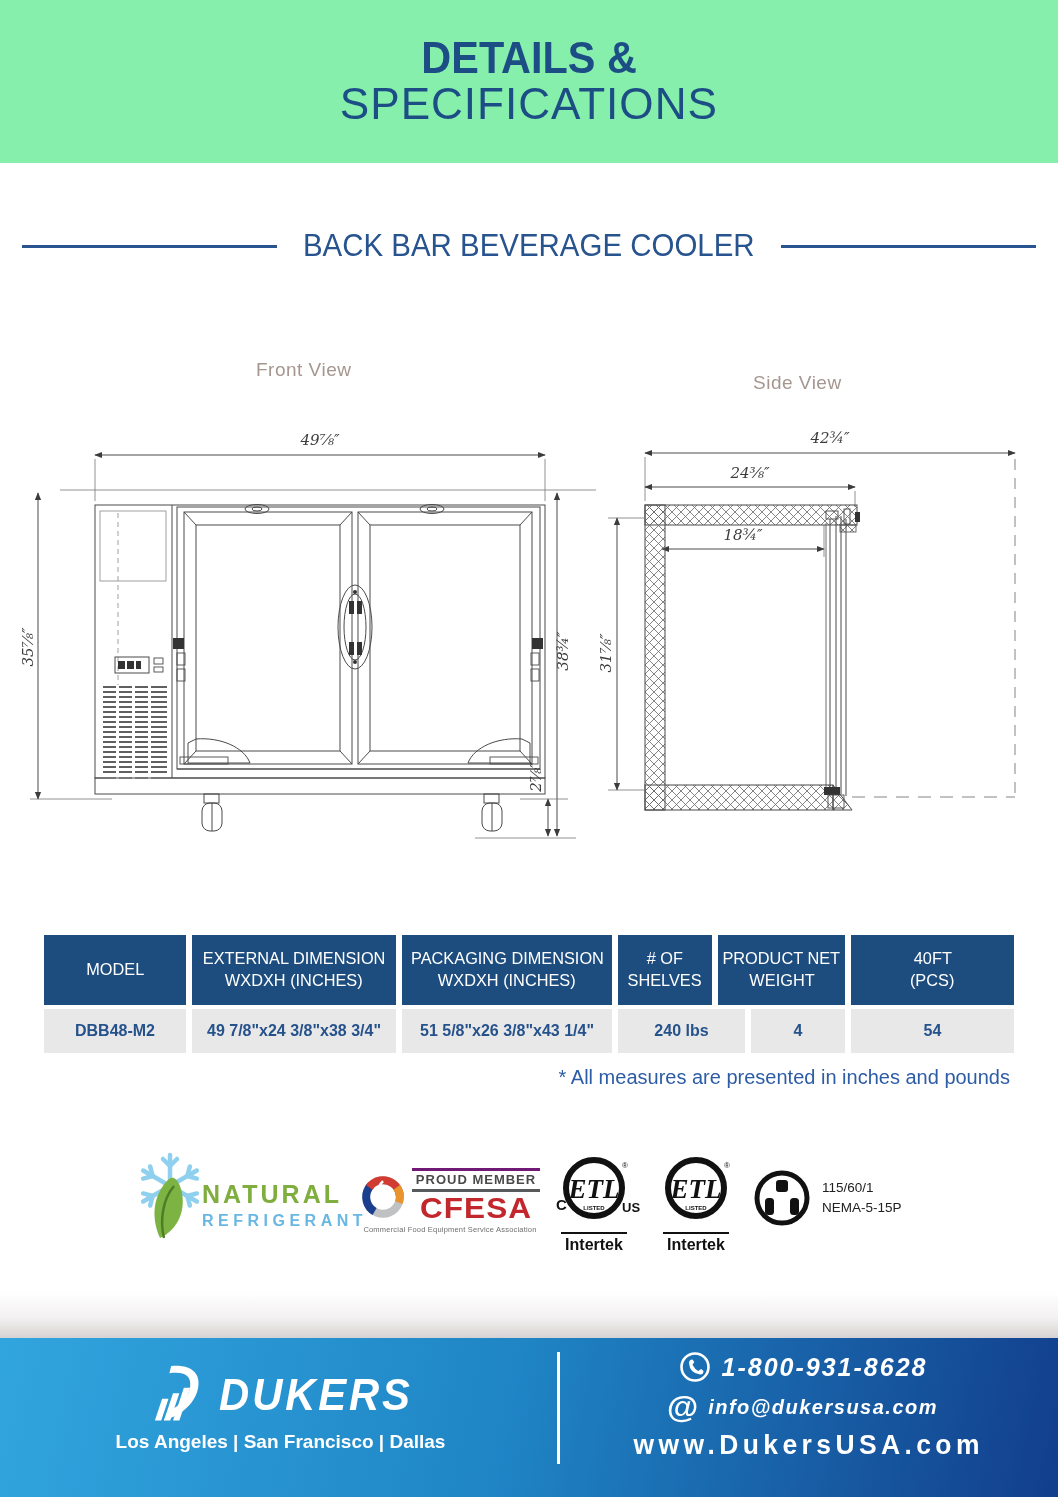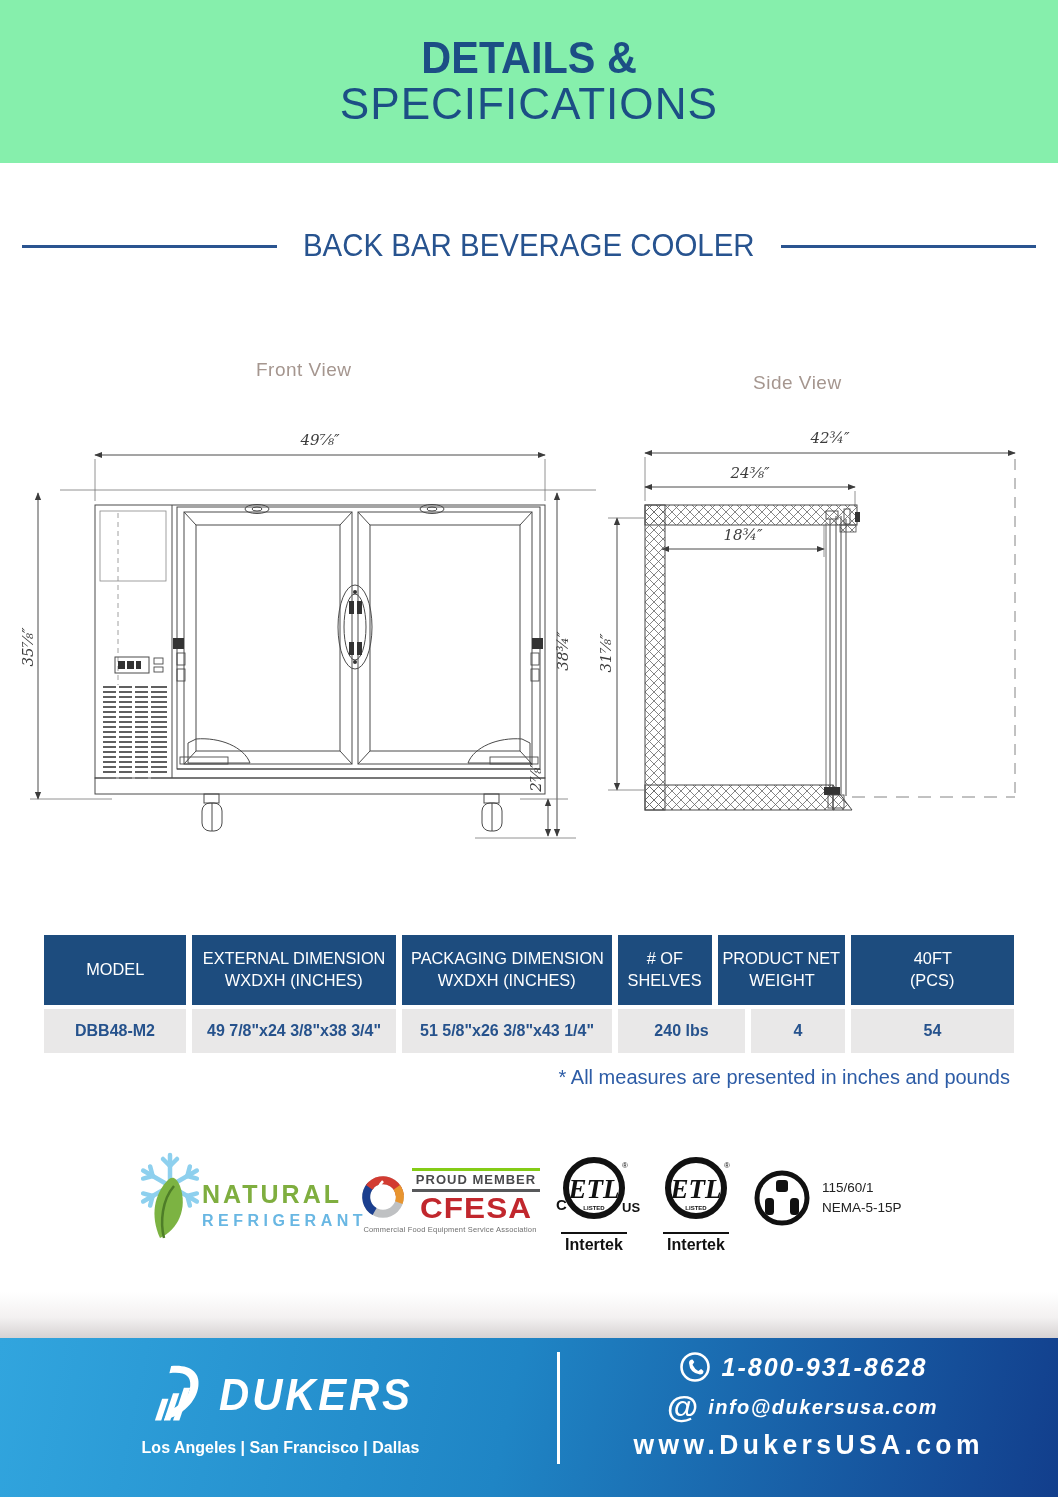--- a/index.html
+++ b/index.html
@@ -44,38 +44,38 @@
   
   .badge { position:absolute; }
   .natural { left:130px; top:1146px; width:230px; height:100px; }
   .natural-text { position:absolute; left:72px; top:34px; }
   .natural-line1 { font-size:25px; font-weight:bold; color:#7fae3f; letter-spacing:3px; }
   .natural-line2 { font-size:16px; font-weight:bold; color:#69b7e3; letter-spacing:4.5px; margin-top:3px; }
   .cfesa { left:360px; top:1168px; width:180px; height:70px; }
   .cfesa-icon { position:absolute; left:0; top:6px; }
   .cfesa-right { position:absolute; left:52px; top:0; width:128px; }
   .cfesa-member { font-size:13px; font-weight:bold; color:#4a4a4c; letter-spacing:1px;
-                  border-top:3px solid #84cc16; border-bottom:3px solid #58595b; padding:1px 0 2px 0; text-align:center; }
+                  border-top:3px solid #701a75; border-bottom:3px solid #58595b; padding:1px 0 2px 0; text-align:center; }
   .cfesa-name { font-size:30px; font-weight:bold; color:#c1272d; letter-spacing:1px; line-height:1.0; margin-top:1px; text-align:center; transform:scaleX(1.05); }
   .cfesa-tagline { position:absolute; left:-2px; top:57px; width:184px; font-size:7.5px; color:#6f6f6f; text-align:center; letter-spacing:0.2px; }
   .etl { width:92px; height:96px; text-align:center; }
   .etl-us { left:548px; top:1152px; } .etl-plain { left:650px; top:1152px; }
   .intertek { font-size:16px; font-weight:bold; color:#111; border-top:2.5px solid #111; display:inline-block; padding:2px 4px 0 4px; margin-top:2px; }
   .plug { left:752px; top:1168px; width:190px; height:60px; }
   .plug-text { position:absolute; left:70px; top:10px; font-size:13.5px; color:#222; line-height:1.5; }
 
   
   .shadow-band { position:absolute; left:0; top:1292px; width:1058px; height:46px;
                  background:linear-gradient(180deg,#ffffff 0%,#f3f1f1 55%,#d6d2d3 100%); }
   .footer { position:absolute; left:0; top:1338px; width:1058px; height:159px;
             background:linear-gradient(102deg,#31a5de 0%,#1f85c5 48%,#123e8c 100%); color:#fff; }
   .footer-left { position:absolute; left:58px; top:24px; width:445px; text-align:center; }
   .brand-row { display:flex; align-items:center; justify-content:center; gap:12px; }
   .brand-name { font-size:44px; font-weight:bold; font-style:italic; letter-spacing:3px; transform:scaleX(0.95); }
-  .locations { font-size:16px; font-weight:bold; line-height:1.45; margin-top:8px; }
+  .locations { font-size:19px; font-weight:bold; line-height:1.45; margin-top:0; }
   .divider { position:absolute; left:557px; top:14px; width:3px; height:112px; background:#ffffff; }
   .footer-right { position:absolute; left:630px; top:12px; width:345px; text-align:center; }
   .contact-row { display:flex; align-items:center; justify-content:center; gap:10px; margin-bottom:7px; }
   .phone-text { font-size:25px; font-weight:bold; font-style:italic; letter-spacing:2px; }
   .email-text { font-size:20px; font-weight:bold; font-style:italic; letter-spacing:1.5px; }
   .at-glyph { font-size:32px; font-weight:bold; line-height:1; }
   .website { font-size:27px; font-weight:bold; letter-spacing:4.5px; margin-top:3px; transform:scaleX(0.98); }
 </style>
 </head>
 <body>

